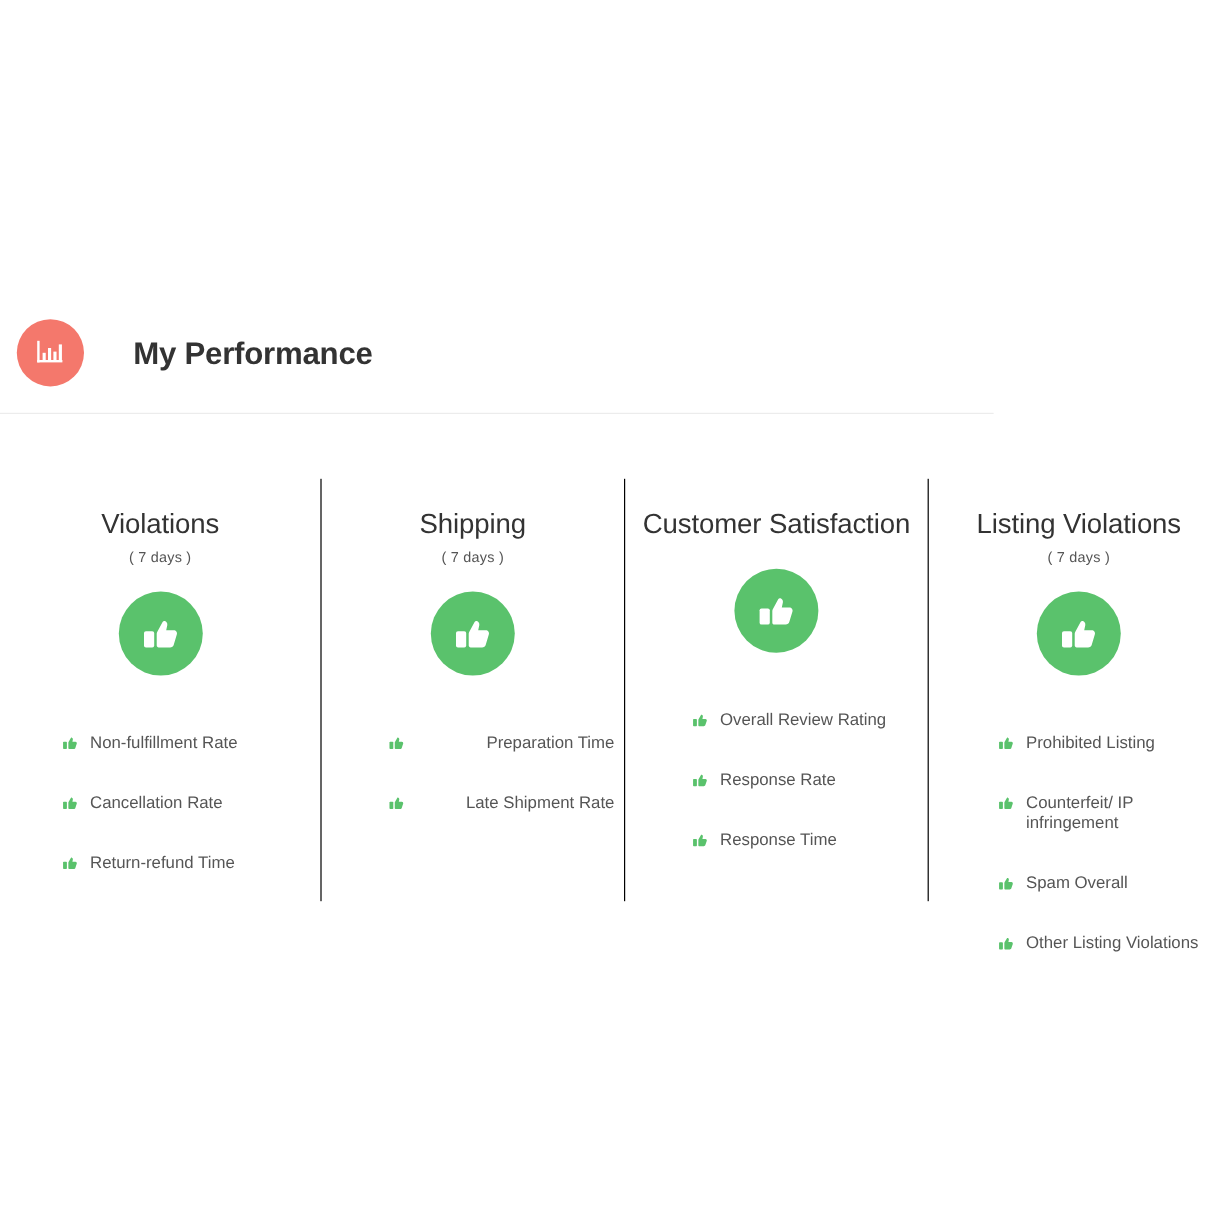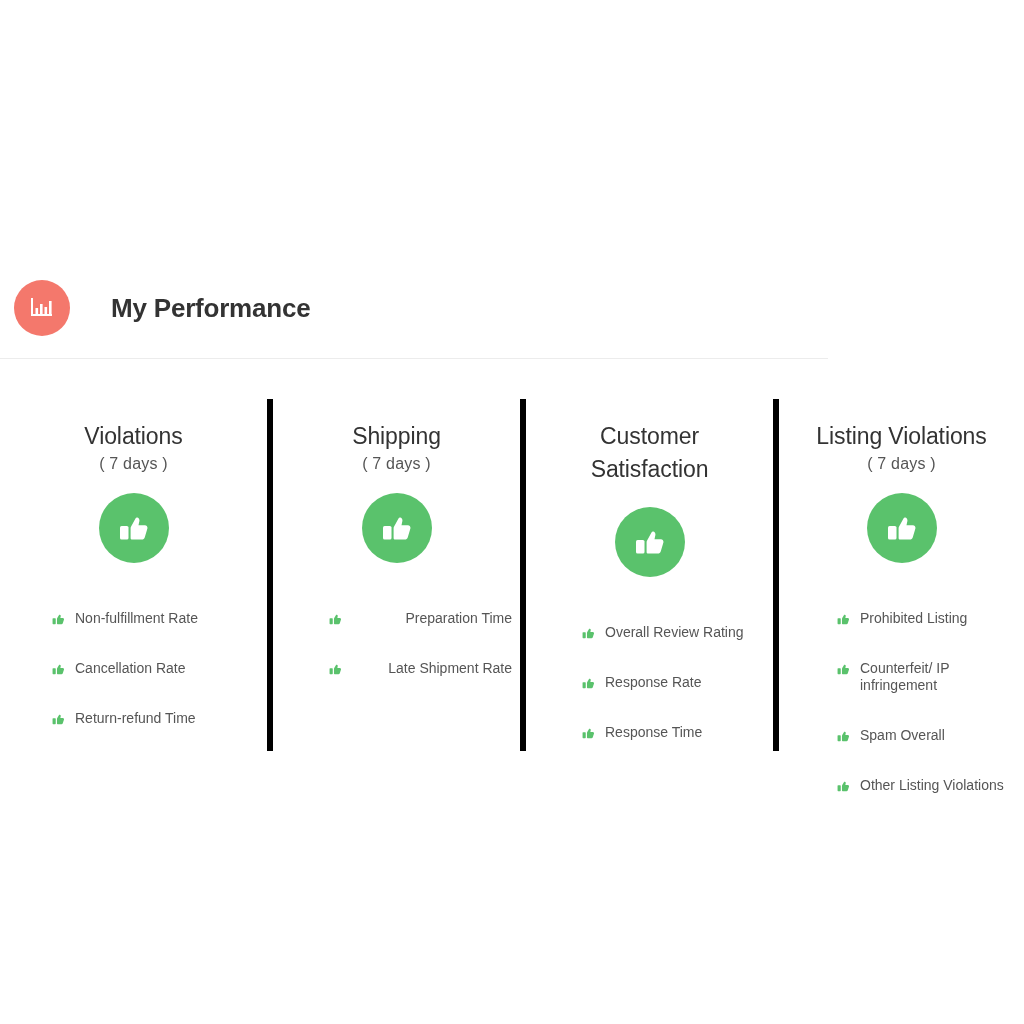--- a/index.html
+++ b/index.html
@@ -17,21 +17,21 @@
 
   .page {
     position: relative;
     width: 1024px;
     height: 1024px;
   }
 
   
   .perf-header {
     position: absolute;
-    top: 258px;
+    top: 244px;
     left: 0;
     width: 828px;
     height: 101px;
     box-sizing: border-box;
     border-bottom: 1px solid #ececec;
     display: flex;
     align-items: center;
     padding-left: 14px;
   }
   .header-icon-circle {
@@ -66,40 +66,40 @@
     height: 352px;
     display: flex;
   }
   .column {
     width: 253px;
     box-sizing: border-box;
     position: relative;
     padding-top: 21px;
   }
   .column + .column {
-    border-left: 6px solid #000000;
+    border-left: 1px solid #000000;
   }
   .col-1 { width: 267px; }
   .col-2 { width: 253px; }
   .col-3 { width: 253px; }
   .col-4 { width: 251px; }
 
   .col-head {
     text-align: center;
     padding: 0 14px;
   }
   .col-title {
     font-size: 23px;
     color: #333333;
     line-height: 33px;
     font-weight: normal;
     letter-spacing: -0.1px;
   }
   .col-sub {
-    font-size: 16px;
+    font-size: 12px;
     color: #555555;
     line-height: 16px;
     margin-top: 3px;
     letter-spacing: 0.2px;
   }
   .col-sub.hidden-sub {
     visibility: hidden;
   }
 
   .thumb-wrap {

